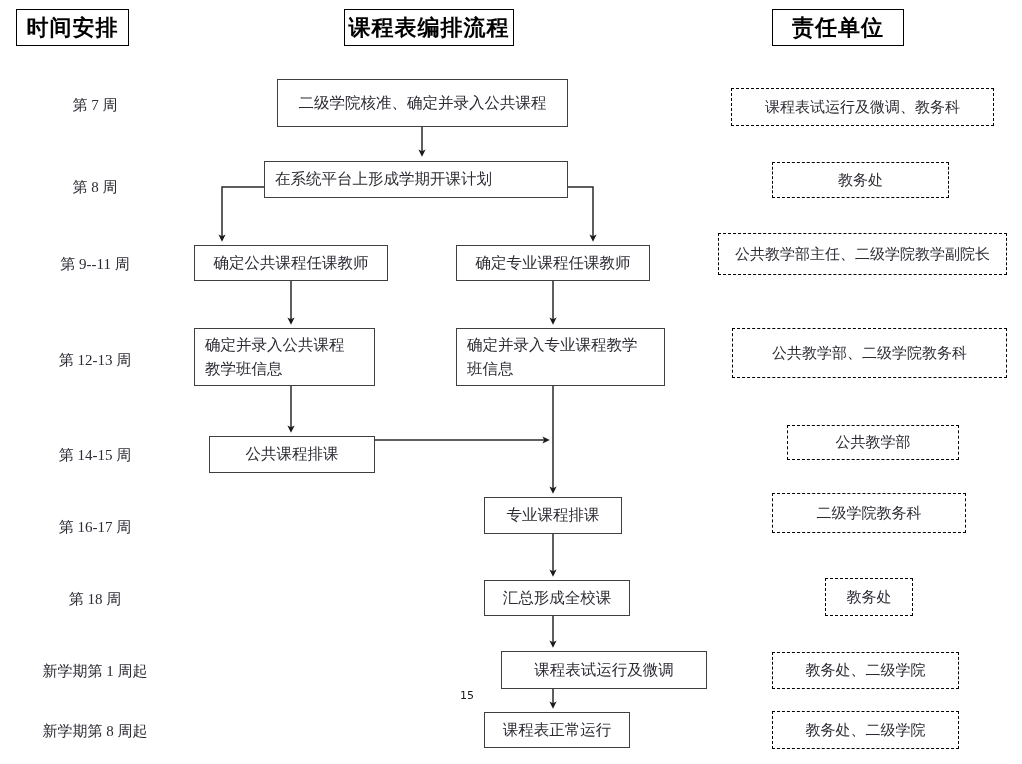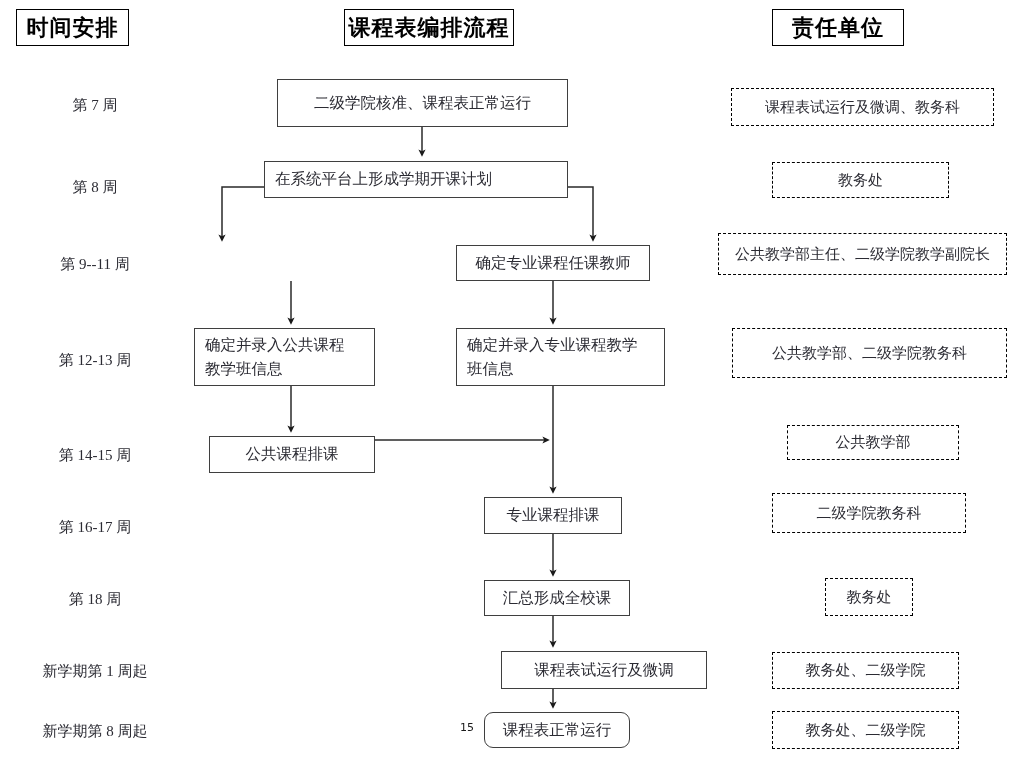--- a/index.html
+++ b/index.html
@@ -147,27 +147,30 @@
     <span>第 18 周</span>
   </div>
   <div class="abs tlabel" style="left:0;top:659px;width:190px;height:24px;justify-content:center;">
     <span>新学期第 1 周起</span>
   </div>
   <div class="abs tlabel" style="left:0;top:719px;width:190px;height:24px;justify-content:center;">
     <span>新学期第 8 周起</span>
   </div>
 
   <div class="abs box" style="left:277px;top:79px;width:291px;height:48px;">
-    <span>二级学院核准、课程表正常运行</span>
+    <span>二级学院核准、确定并录入公共课程</span>
   </div>
 
   <div class="abs box" style="left:264px;top:161px;width:304px;height:37px;justify-content:flex-start;padding-left:10px;">
     <span>在系统平台上形成学期开课计划</span>
   </div>
 
+  <div class="abs box" style="left:194px;top:245px;width:194px;height:36px;">
+    <span>确定公共课程任课教师</span>
+  </div>
 
   <div class="abs box" style="left:456px;top:245px;width:194px;height:36px;">
     <span>确定专业课程任课教师</span>
   </div>
 
   <div class="abs box two-line" style="left:194px;top:328px;width:181px;height:58px;">
     <span>确定并录入公共课程
 教学班信息</span>
   </div>
 
@@ -185,25 +188,25 @@
   </div>
 
   <div class="abs box" style="left:484px;top:580px;width:146px;height:36px;">
     <span>汇总形成全校课</span>
   </div>
 
   <div class="abs box" style="left:457px;top:651px;width:206px;height:38px;margin-left:44px;">
     <span>课程表试运行及微调</span>
   </div>
 
-  <div class="abs pageno" style="left:460px;top:689px;margin-top:32px;">
+  <div class="abs pageno" style="left:460px;top:689px;">
     <span>15</span>
   </div>
 
-  <div class="abs box" style="left:484px;top:712px;width:146px;height:36px;border-radius:9px;">
+  <div class="abs box" style="left:484px;top:712px;width:146px;height:36px;">
     <span>课程表正常运行</span>
   </div>
 
   <div class="abs dbox" style="left:731px;top:88px;width:263px;height:38px;">
     <span>课程表试运行及微调、教务科</span>
   </div>
 
   <div class="abs dbox" style="left:772px;top:162px;width:177px;height:36px;">
     <span>教务处</span>
   </div>

